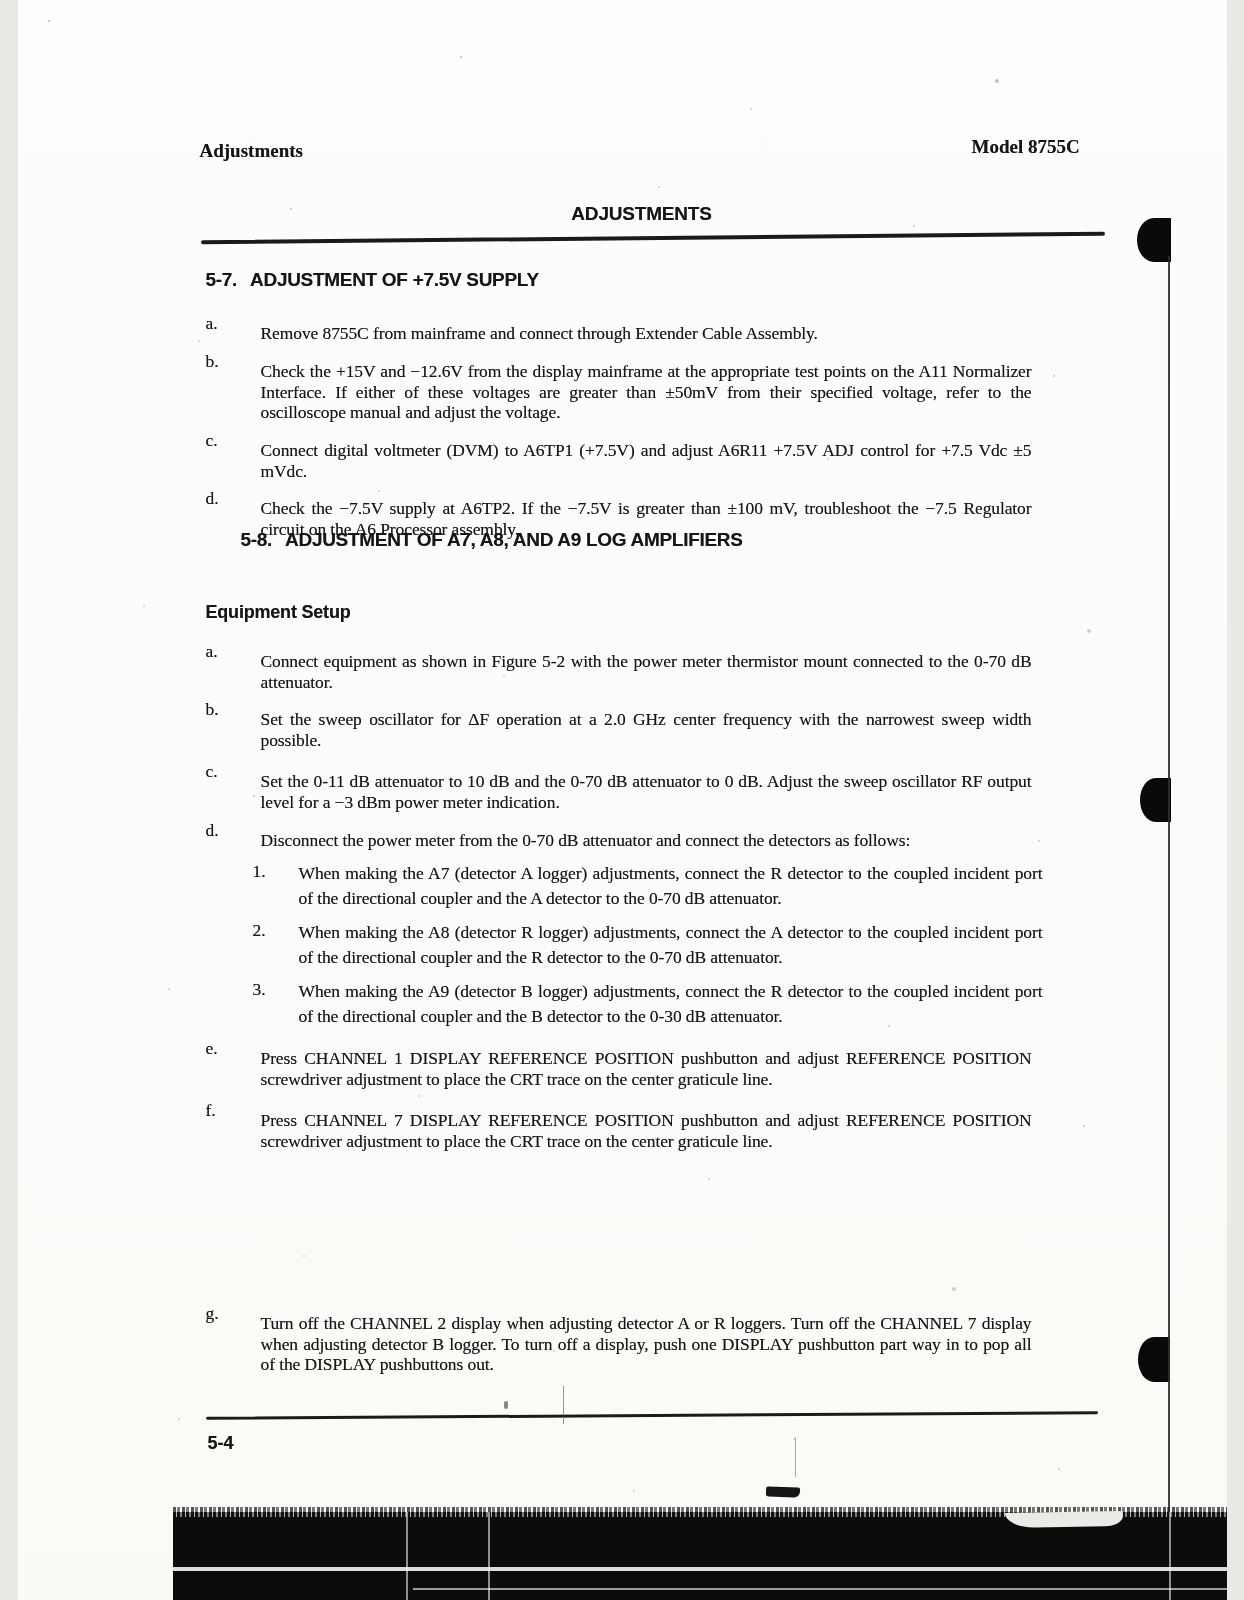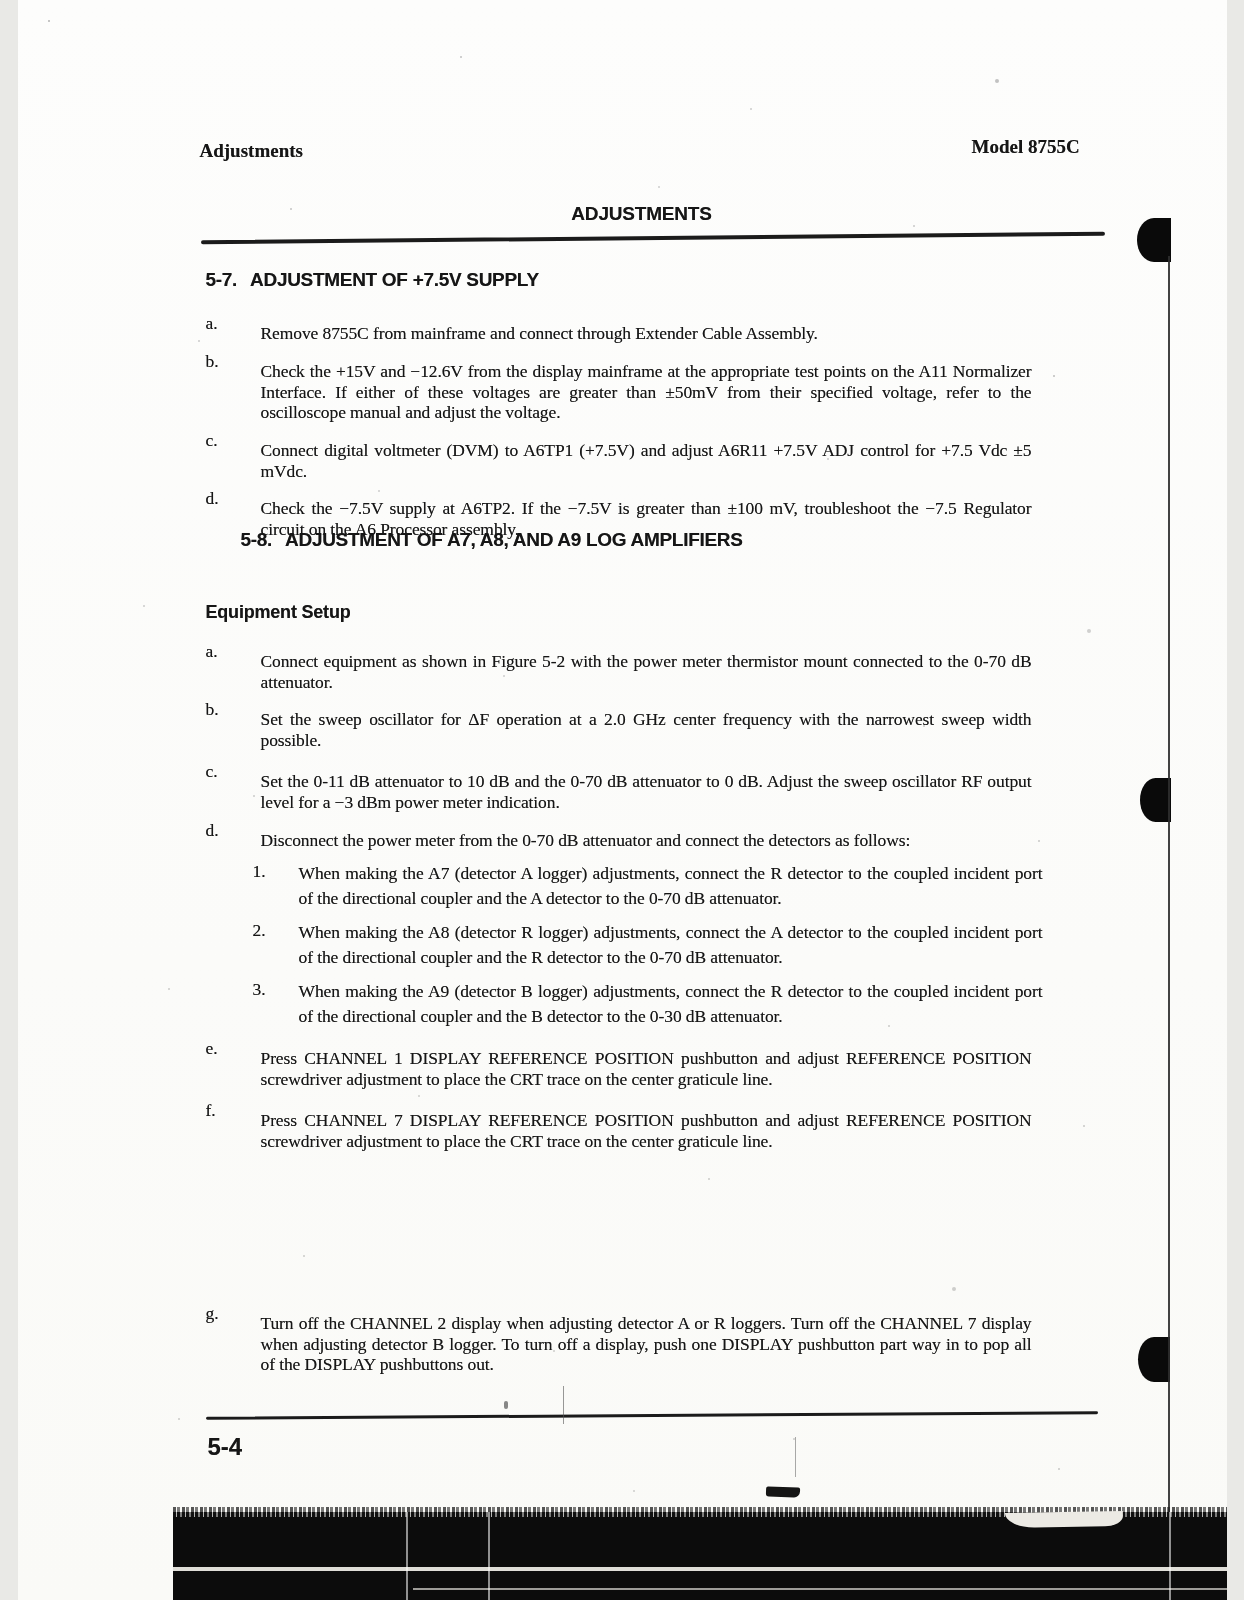--- a/index.html
+++ b/index.html
@@ -19,21 +19,21 @@
   .subhead{font-family:"Liberation Sans",sans-serif;font-weight:bold;font-size:18px;letter-spacing:-.2px;}
   
   .item{display:flex;width:836px;}
   .item .lbl{flex:0 0 45px;font-size:17.5px;line-height:20.5px;}
   .item p{flex:1;margin:10px;font-size:17.5px;line-height:20.5px;text-align:justify;letter-spacing:-.1px;}
   .sub{display:flex;width:790px;}
   .sub .lbl{flex:0 0 46px;font-size:17.5px;line-height:20.5px;}
   .sub p{flex:1;margin:0;font-size:17.5px;line-height:25px;text-align:justify;letter-spacing:-.1px;}
   .notehead{font-family:"Liberation Sans",sans-serif;font-weight:bold;font-size:19px;}
   .notetext{font-family:"Liberation Sans",sans-serif;font-weight:bold;font-size:14.5px;line-height:22px;text-align:justify;letter-spacing:0;width:660px;margin:0;}
-  .pagenum{font-family:"Liberation Sans",sans-serif;font-weight:bold;font-size:24px;}
+  .pagenum{font-family:"Liberation Sans",sans-serif;font-weight:bold;font-size:18px;}
   
   .halfdisc{background:#0a0a0a;border-radius:50% 0 0 50%;}
   .vline{background:#2e2e2e;width:2px;opacity:.9;}
   .bottombar{background:#0c0c0c;}
   .bar-noise{
     position:absolute;left:0;top:-5px;width:100%;height:10px;
     background:
       repeating-linear-gradient(90deg, rgba(20,20,20,.9) 0 3px, rgba(250,250,248,.9) 3px 4px, rgba(20,20,20,.7) 4px 7px, rgba(250,250,248,.6) 7px 9px);
     opacity:.8;
   }

